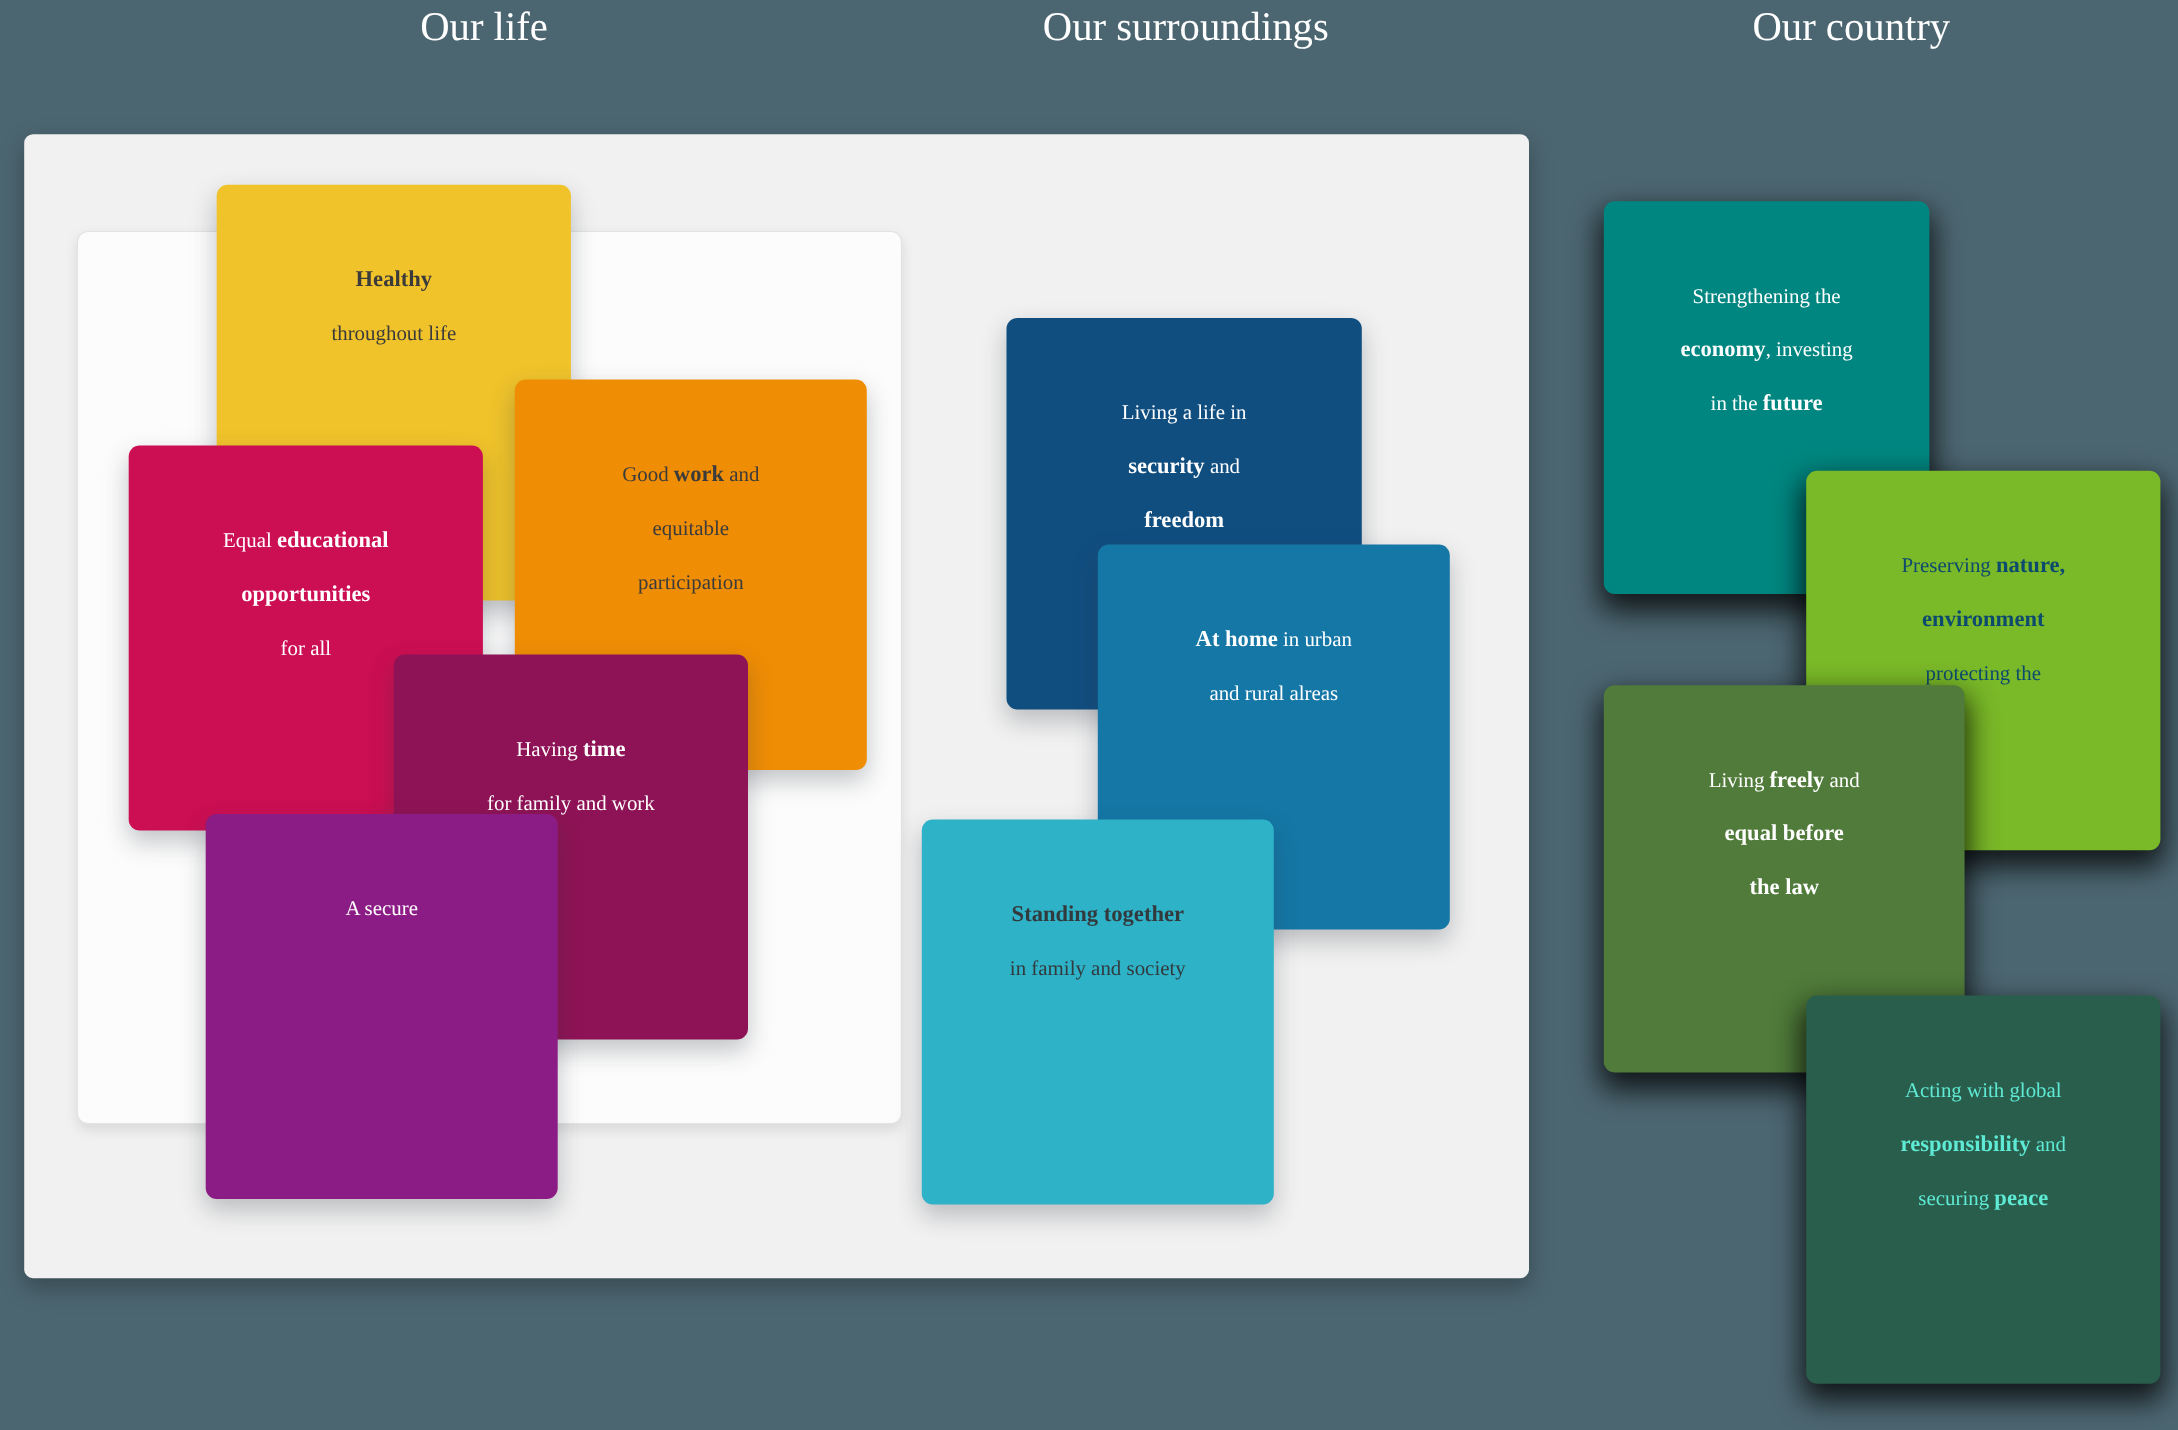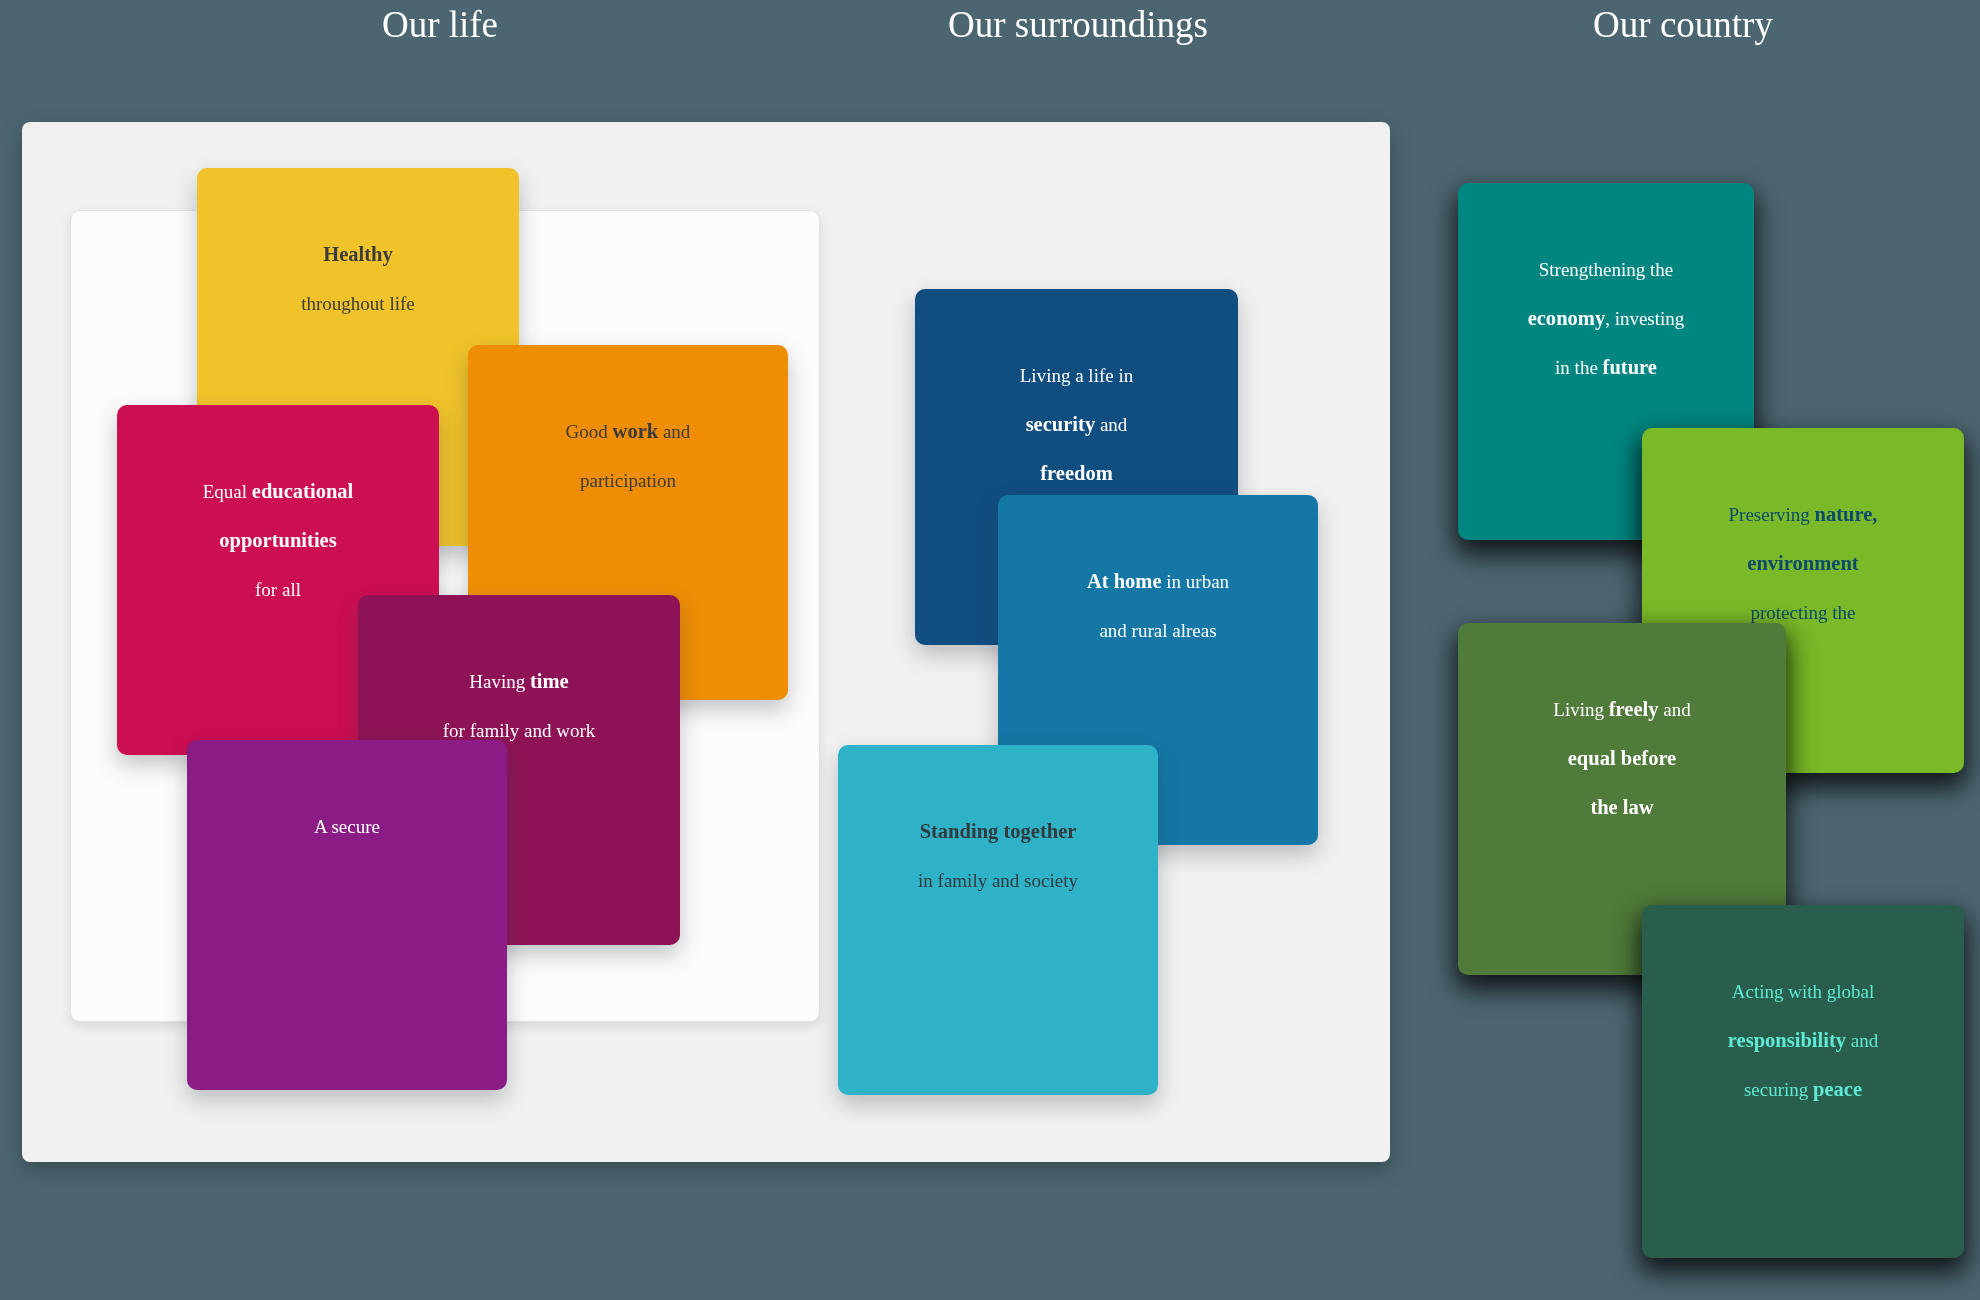--- a/index.html
+++ b/index.html
@@ -101,20 +101,21 @@
   <div class="white-panel"></div>
   <div class="inner-panel"></div>
 
   <div id="cards-layer">
       <div class="card card--healthy" data-column="our-life" style="background: rgb(240, 195, 43); color: rgb(59, 59, 59);">
         <div class="card-line"><span class="seg bold">Healthy</span></div>
         <div class="card-line"><span class="seg">throughout life</span></div>
       </div>
       <div class="card card--work" data-column="our-life" style="background: rgb(239, 141, 5); color: rgb(59, 59, 59);">
         <div class="card-line"><span class="seg">Good </span><span class="seg bold">work</span><span class="seg"> and</span></div>
+        <div class="card-line"><span class="seg">equitable</span></div>
         <div class="card-line"><span class="seg">participation</span></div>
       </div>
       <div class="card card--educational" data-column="our-life" style="background: rgb(204, 14, 82); color: rgb(255, 255, 255);">
         <div class="card-line"><span class="seg">Equal </span><span class="seg bold">educational</span></div>
         <div class="card-line"><span class="seg bold">opportunities</span></div>
         <div class="card-line"><span class="seg">for all</span></div>
       </div>
       <div class="card card--time" data-column="our-life" style="background: rgb(142, 19, 86); color: rgb(255, 255, 255);">
         <div class="card-line"><span class="seg">Having </span><span class="seg bold">time</span></div>
         <div class="card-line"><span class="seg">for family and work</span></div>

